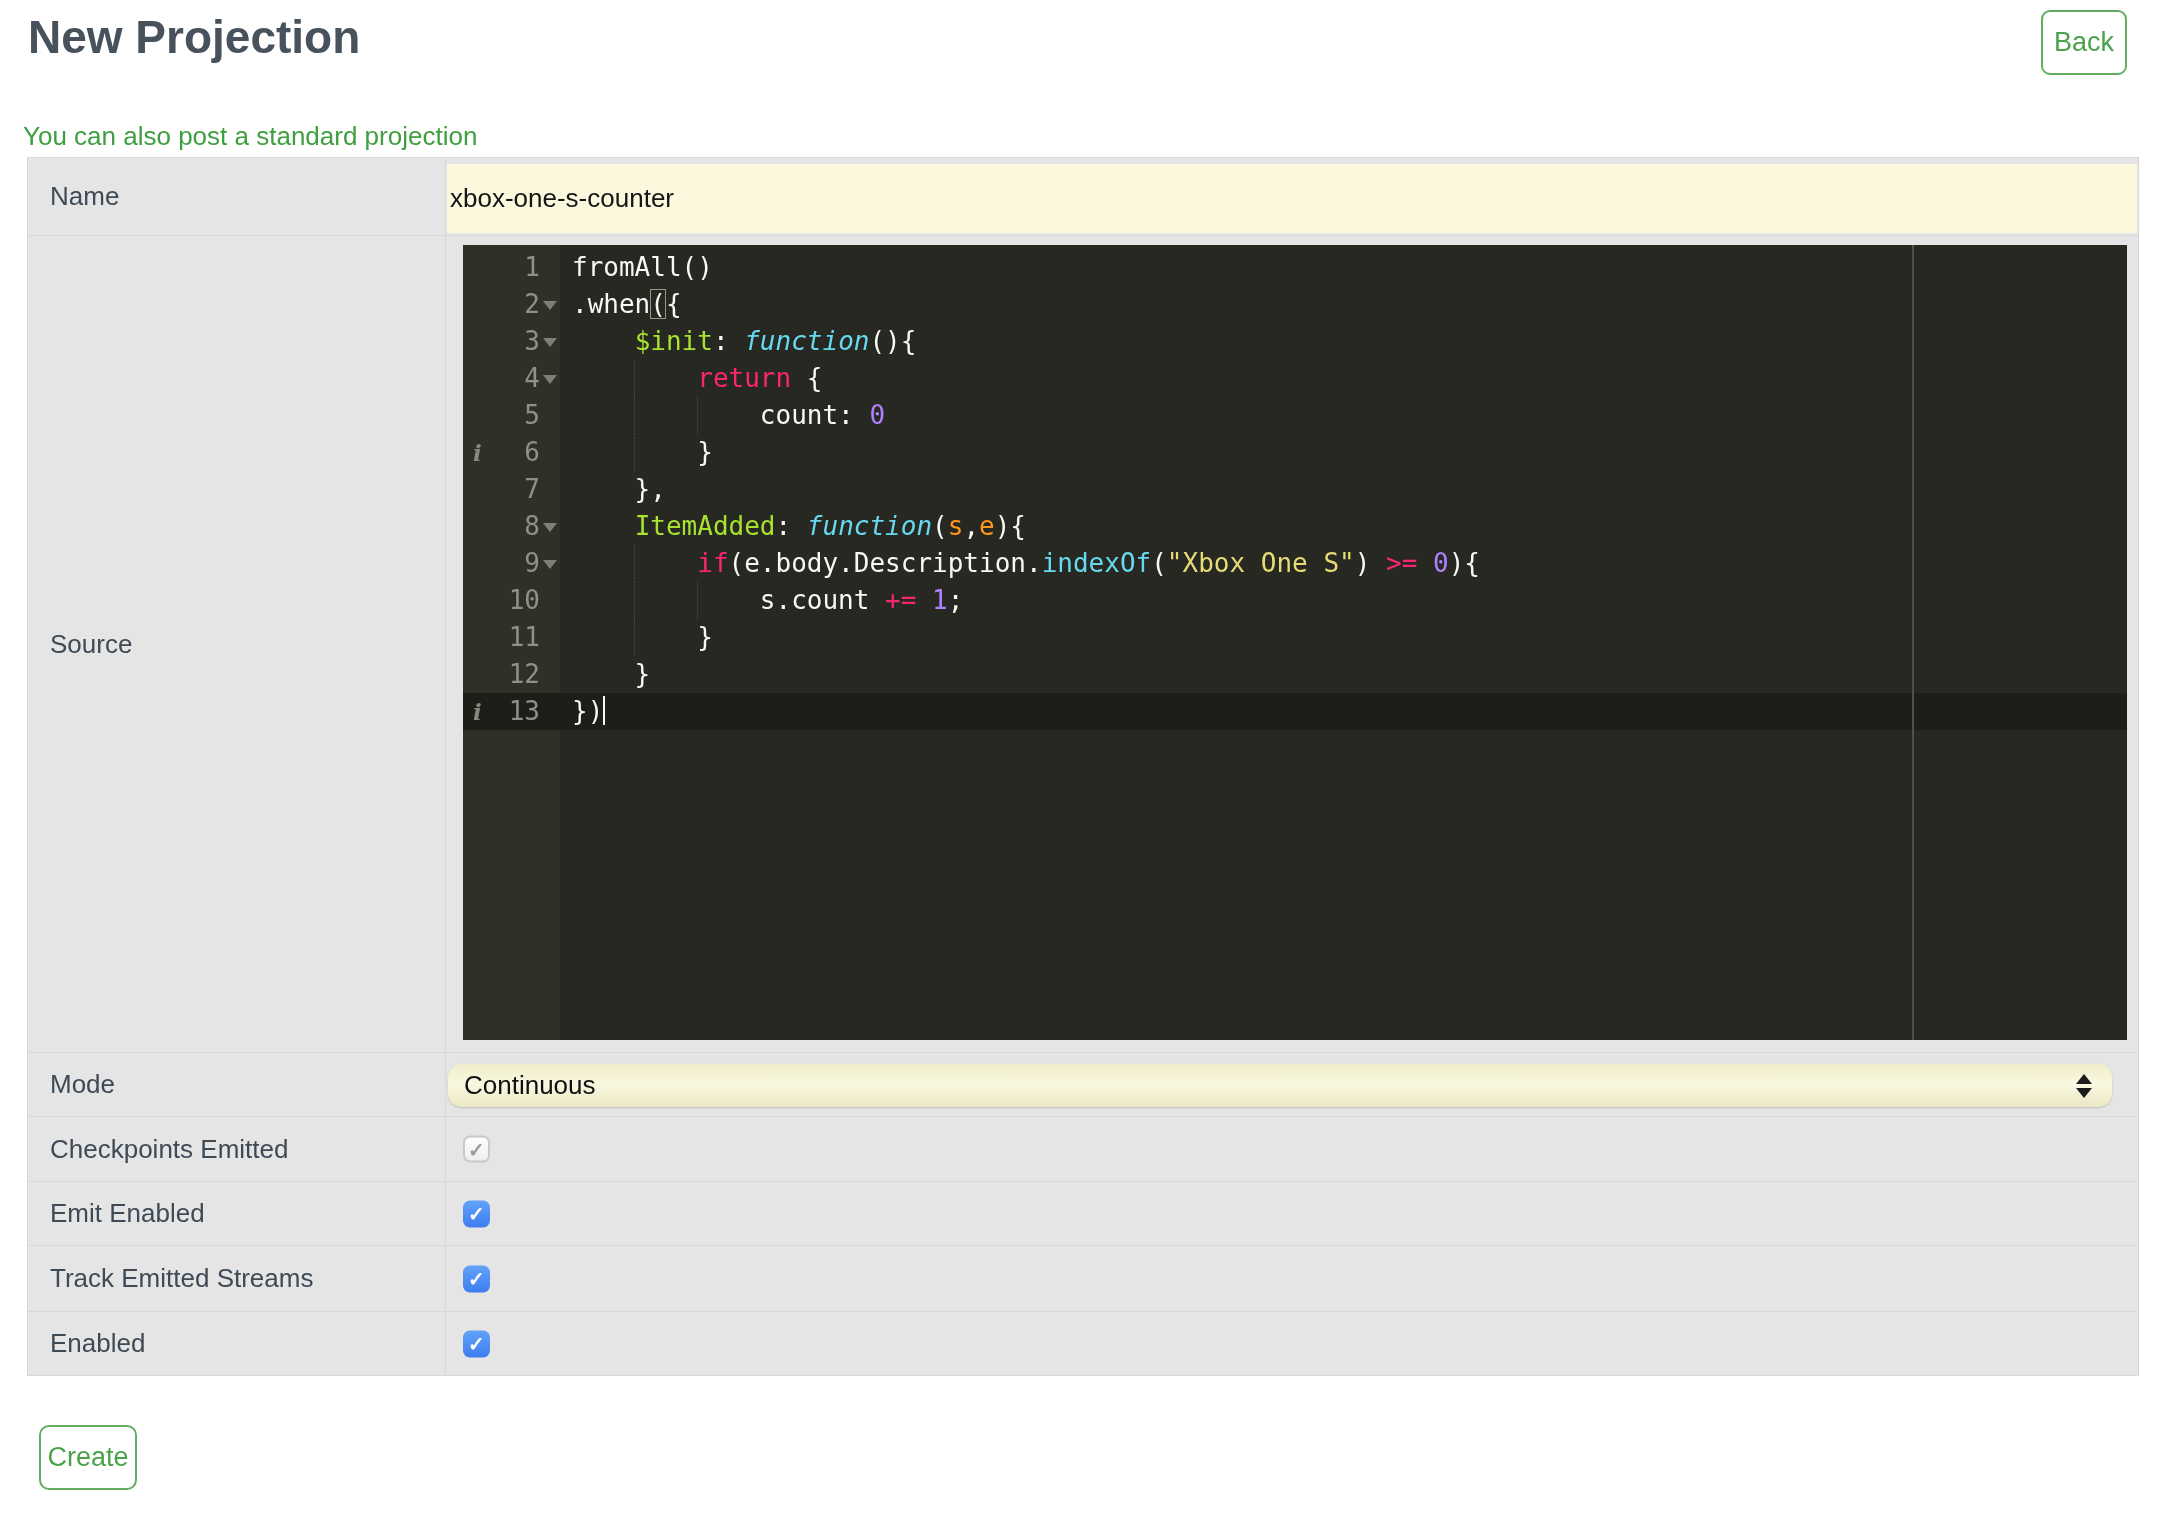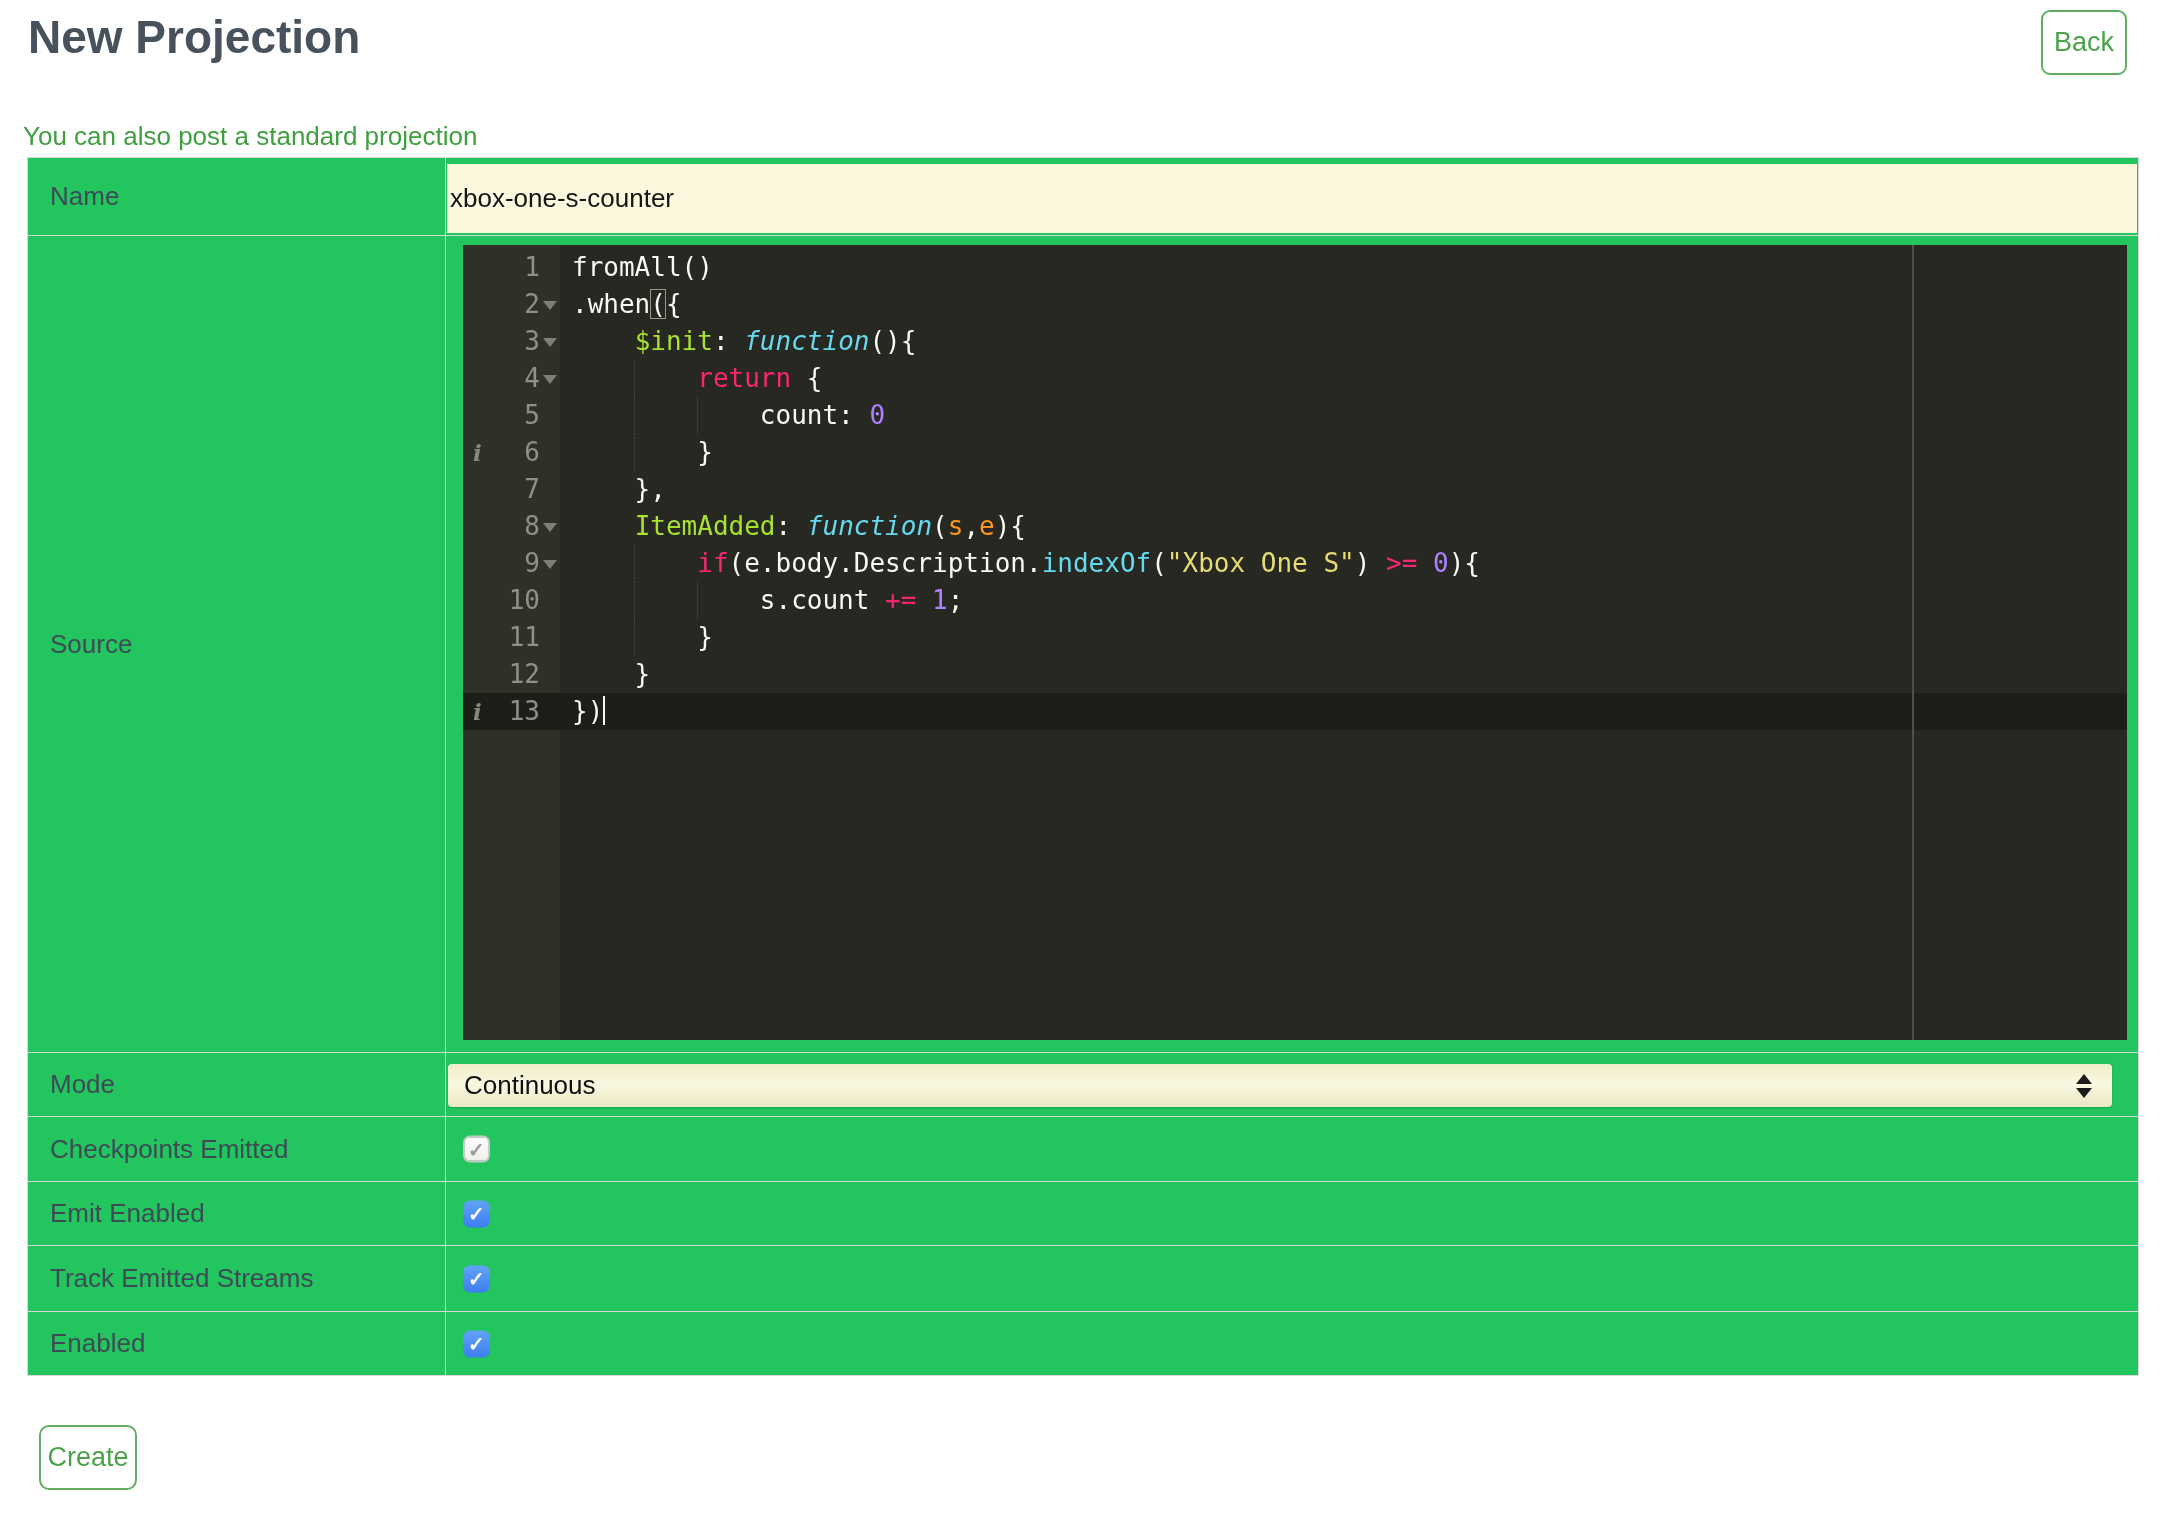--- a/index.html
+++ b/index.html
@@ -21,21 +21,21 @@
   }
   .back-btn { position:absolute; left:2041px; top:10px; width:86px; height:65px; }
   .std-link {
     position:absolute; left:23px; top:121px;
     font-size:26px; color:#3f9e3f; text-decoration:none; cursor:pointer;
   }
 
   
   .form-table {
     position:absolute; left:27px; top:157px; width:2112px;
-    border:1px solid #d8d8d8; background:#22c55e;
+    border:1px solid #d8d8d8; background:#e5e5e5;
   }
   .frow { display:flex; border-top:1px solid #d8d8d8; }
   .frow:first-child { border-top:none; }
   .flabel {
     width:418px; min-width:418px; border-right:1px solid #d8d8d8;
     padding-left:22px; display:flex; align-items:center;
     font-size:26px; color:#3e4a56;
   }
   .fvalue { flex:1; position:relative; }
   .row-name   { height:77px; }
@@ -101,21 +101,21 @@
   .tok-num     { color:#ae81ff; }
   .tok-bracket { box-shadow: inset 0 0 0 1px #95958a; }
   .cursor-caret {
     display:inline-block; width:2px; height:29px; background:#f8f8f0;
     vertical-align:middle; position:relative; top:-2px;
   }
 
   
   .mode-select {
     position:absolute; left:2px; top:11px; width:1664px; height:43px;
-    border-radius:4px;
+    border-radius:14px;
     background:linear-gradient(180deg,#f0edca 0%,#f9f7e0 45%,#ebe8c5 100%);
     box-shadow:0 1px 2px rgba(0,0,0,0.18);
     display:flex; align-items:center; padding-left:16px;
     font-size:26px; color:#101010; cursor:pointer;
   }
   .select-arrows {
     position:absolute; right:20px; top:50%; transform:translateY(-50%);
     display:flex; flex-direction:column; gap:4px;
   }
   .select-arrows .up {

